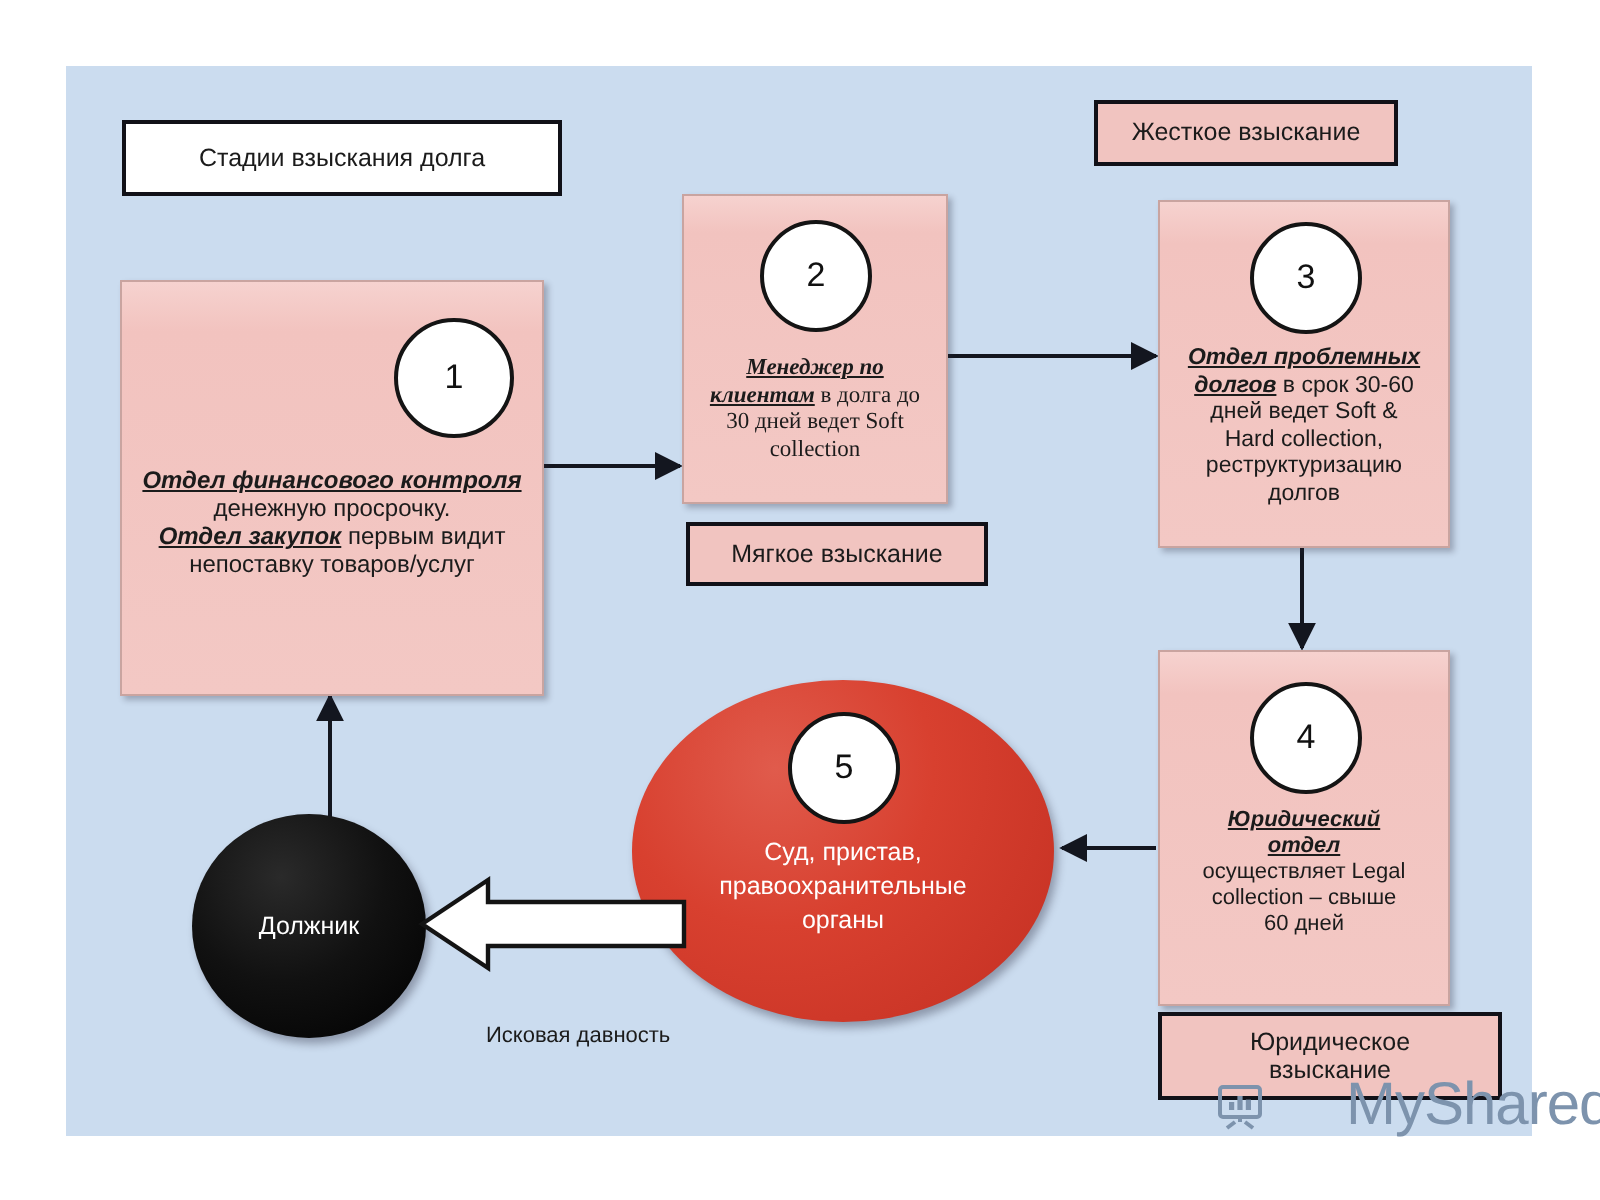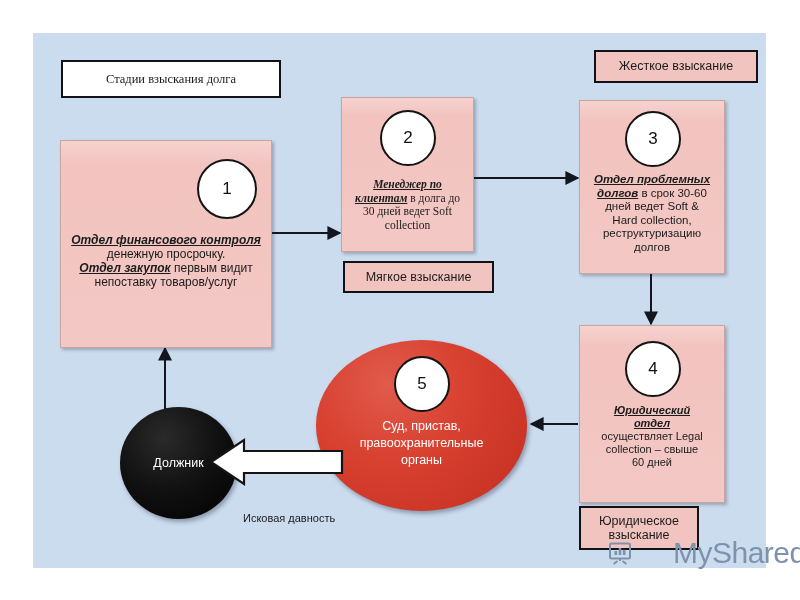--- a/index.html
+++ b/index.html
@@ -161,25 +161,25 @@
       <line x1="474" y1="178" x2="578" y2="178" stroke="#13161f" stroke-width="2" marker-end="url(#ah)"></line>
 
       <line x1="651" y1="274" x2="651" y2="324" stroke="#13161f" stroke-width="2" marker-end="url(#ah)"></line>
 
       <line x1="578" y1="424" x2="531" y2="424" stroke="#13161f" stroke-width="2" marker-end="url(#ah)"></line>
 
       <line x1="165" y1="418" x2="165" y2="348" stroke="#13161f" stroke-width="2" marker-end="url(#ah)"></line>
     </svg>
   </div>
 
-  <div class="capbox white" style="left:61px;top:60px;width:220px;height:38px;font-family:Liberation Serif, serif;">
+  <div class="capbox white" style="left:61px;top:60px;width:220px;height:38px;">
     <span>Стадии взыскания долга</span>
   </div>
 
-  <div class="capbox pink" style="left:594px;top:50px;width:164px;height:33px;">
+  <div class="capbox pink" style="left:547px;top:50px;width:152px;height:33px;">
     <span>Жесткое взыскание</span>
   </div>
 
   <div class="pbox" style="left:60px;top:140px;width:212px;height:208px;">
     <div class="numcircle" style="left:136px;top:18px;width:60px;height:60px;">
       <span>1</span>
     </div>
     <div class="btext" style="top:92px;font-size:12px;">
       <div>
         <span class="em">Отдел финансового контроля</span>
@@ -240,37 +240,37 @@
       </div>
       <div>
         <span class="em">отдел</span>
       </div>
       <div>осуществляет  Legal</div>
       <div>collection – свыше</div>
       <div>60 дней</div>
     </div>
   </div>
 
-  <div class="capbox pink" style="left:579px;top:506px;width:120px;height:44px;flex-direction:column;">
+  <div class="capbox pink" style="left:579px;top:506px;width:172px;height:44px;flex-direction:column;">
     <span>Юридическое</span>
     <span>взыскание</span>
   </div>
 
   <div class="bigcircle" id="circle5" style="left:316px;top:340px;width:211px;height:171px;">
     <div class="numcircle" style="left:78px;top:16px;width:56px;height:56px;">
       <span>5</span>
     </div>
     <div class="ctext">
       <div>Суд, пристав,</div>
       <div>правоохранительные</div>
       <div>органы</div>
     </div>
   </div>
 
-  <div class="bigcircle" id="debtor" style="left:120px;top:407px;width:117px;height:112px;">
+  <div class="bigcircle" id="debtor" style="left:96px;top:407px;width:117px;height:112px;">
     <span>Должник</span>
   </div>
 
   <div id="blockarrow" style="left:209px;top:437px;width:135px;height:50px;">
     <svg width="135" height="50" viewBox="0 0 135 50" xmlns="http://www.w3.org/2000/svg">
       <polygon points="2,25 35,3 35,14 133,14 133,36 35,36 35,47" fill="#ffffff" stroke="#141414" stroke-width="2.2" stroke-linejoin="miter"></polygon>
     </svg>
   </div>
 
   <div class="freetext" style="left:243px;top:512px;">Исковая давность</div>

